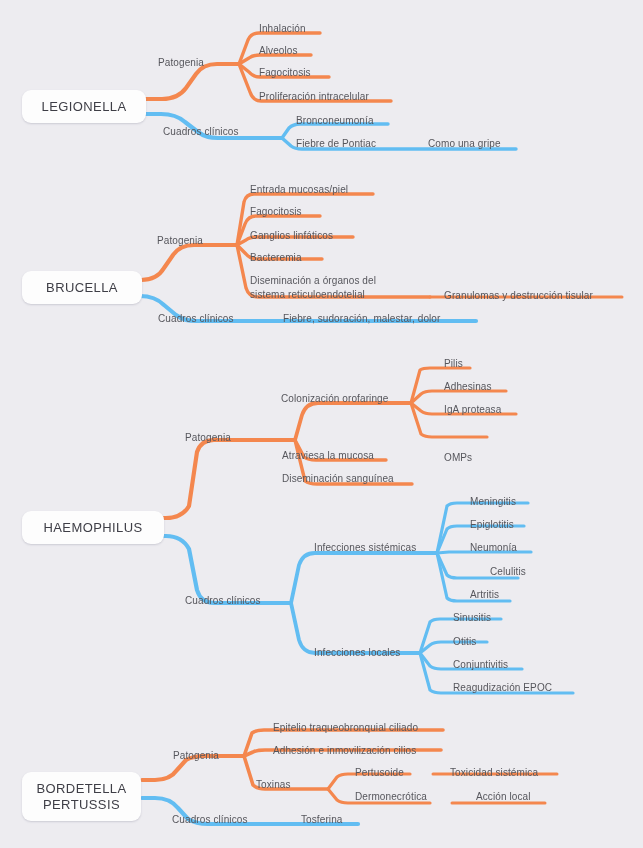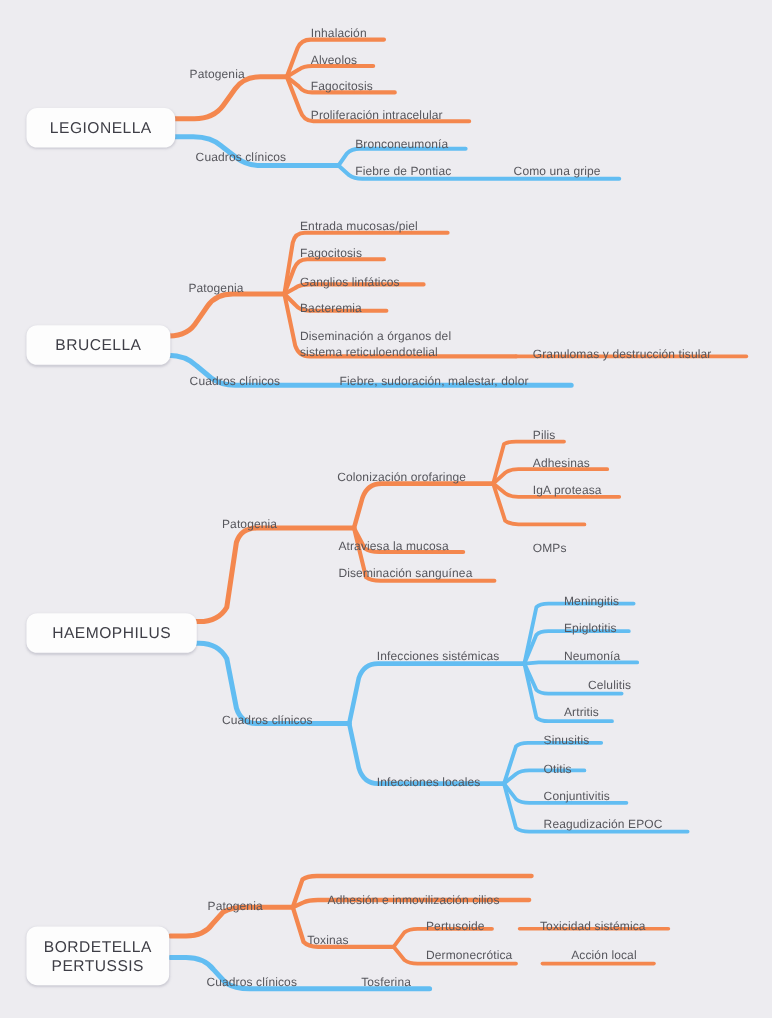--- a/index.html
+++ b/index.html
@@ -130,20 +130,21 @@
     <div class="node-label" style="left: 470px; top: 518px; color: rgb(86, 86, 92);">Epiglotitis</div>
     <div class="node-label" style="left: 470px; top: 541px; color: rgb(86, 86, 92);">Neumonía</div>
     <div class="node-label" style="left: 470px; top: 565px; color: rgb(86, 86, 92); margin-left: 20px;">Celulitis</div>
     <div class="node-label" style="left: 470px; top: 588px; color: rgb(86, 86, 92);">Artritis</div>
     <div class="node-label" style="left: 314px; top: 646px; color: rgb(86, 86, 92);">Infecciones locales</div>
     <div class="node-label" style="left: 453px; top: 611px; color: rgb(86, 86, 92);">Sinusitis</div>
     <div class="node-label" style="left: 453px; top: 635px; color: rgb(86, 86, 92);">Otitis</div>
     <div class="node-label" style="left: 453px; top: 658px; color: rgb(86, 86, 92);">Conjuntivitis</div>
     <div class="node-label" style="left: 453px; top: 681px; color: rgb(86, 86, 92);">Reagudización EPOC</div>
     <div class="node-label" style="left: 173px; top: 749px; color: rgb(86, 86, 92);">Patogenia</div>
+    <div class="node-label" style="left: 273px; top: 721px; color: rgb(86, 86, 92);">Epitelio traqueobronquial ciliado</div>
     <div class="node-label" style="left: 273px; top: 744px; color: rgb(86, 86, 92);">Adhesión e inmovilización cilios</div>
     <div class="node-label" style="left: 256px; top: 778px; color: rgb(86, 86, 92);">Toxinas</div>
     <div class="node-label" style="left: 355px; top: 766px; color: rgb(86, 86, 92);">Pertusoide</div>
     <div class="node-label" style="left: 355px; top: 790px; color: rgb(86, 86, 92);">Dermonecrótica</div>
     <div class="node-label" style="left: 450px; top: 766px; color: rgb(86, 86, 92);">Toxicidad sistémica</div>
     <div class="node-label" style="left: 476px; top: 790px; color: rgb(86, 86, 92);">Acción local</div>
     <div class="node-label" style="left: 172px; top: 813px; color: rgb(86, 86, 92);">Cuadros clínicos</div>
     <div class="node-label" style="left: 301px; top: 813px; color: rgb(86, 86, 92);">Tosferina</div>
     <div class="root-box" style="left: 22px; top: 90px; width: 124px; height: 33px; background: rgb(253, 253, 253); color: rgb(62, 62, 70);">LEGIONELLA</div>
     <div class="root-box" style="left: 22px; top: 271px; width: 120px; height: 33px; background: rgb(253, 253, 253); color: rgb(62, 62, 70);">BRUCELLA</div>

